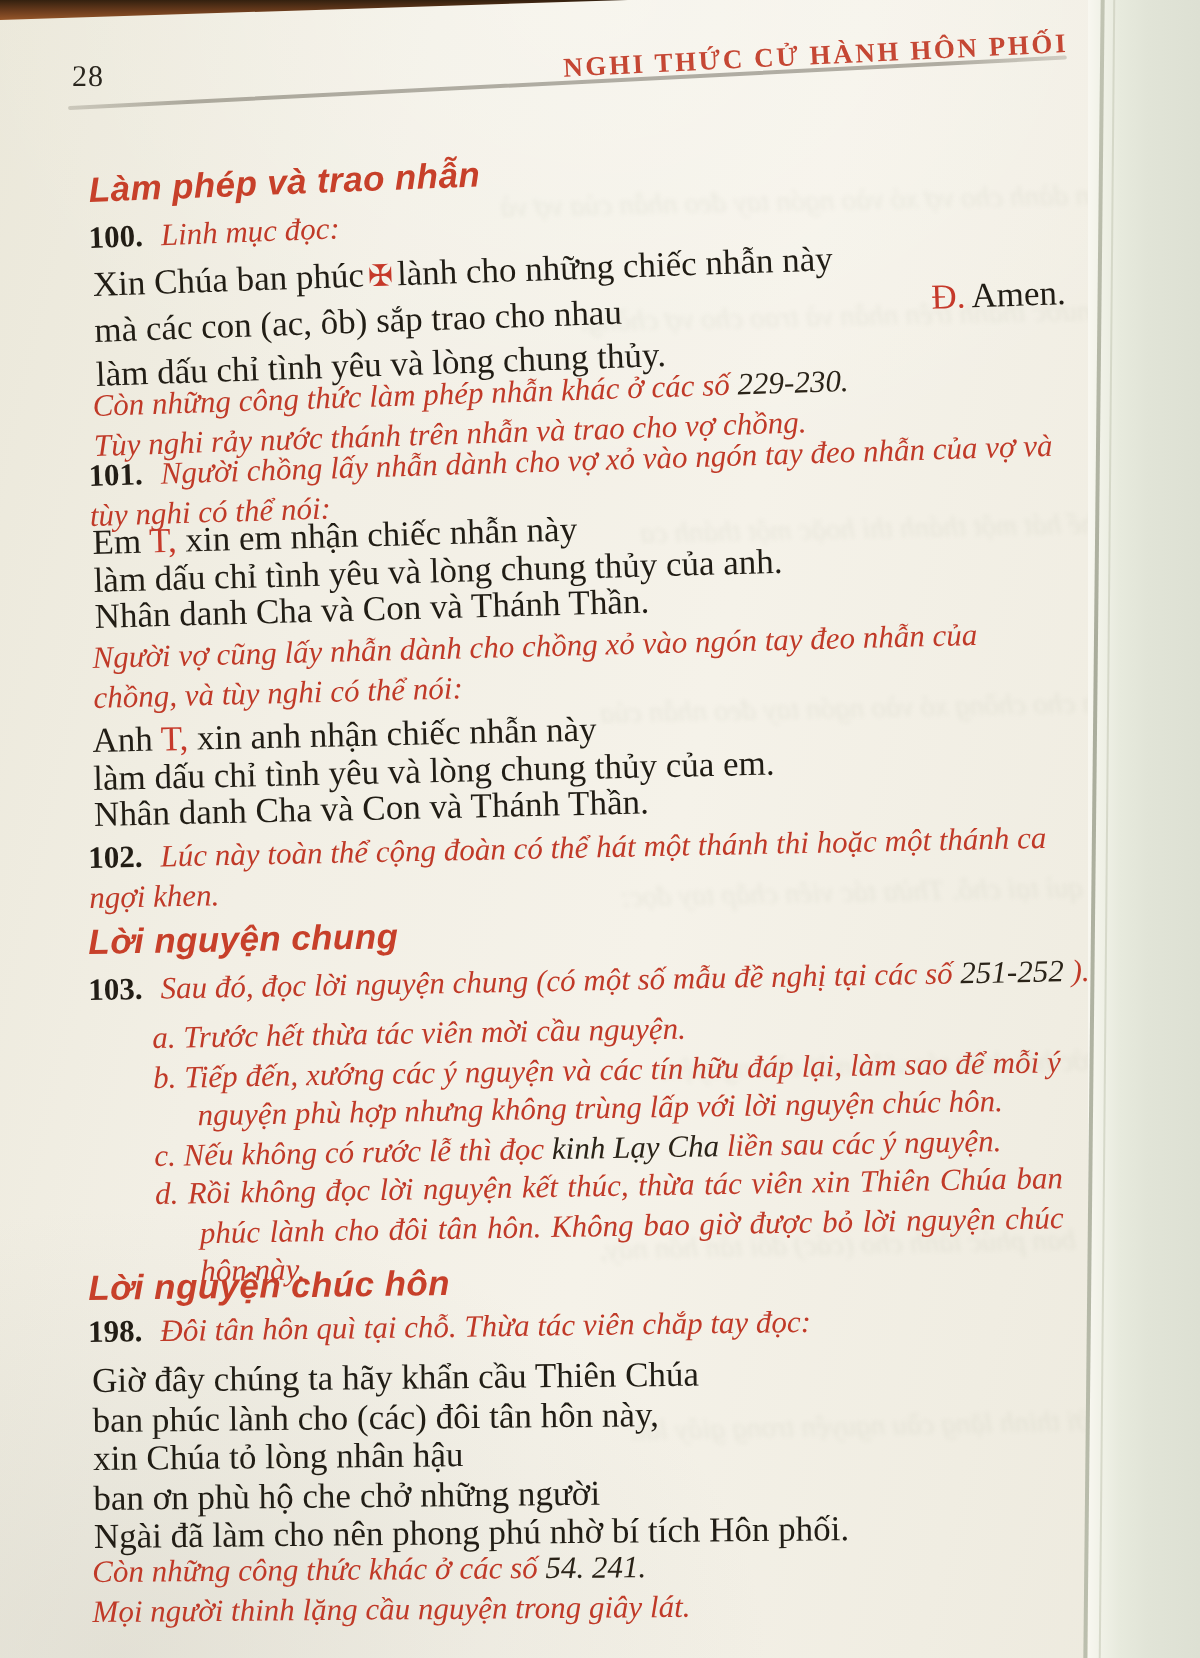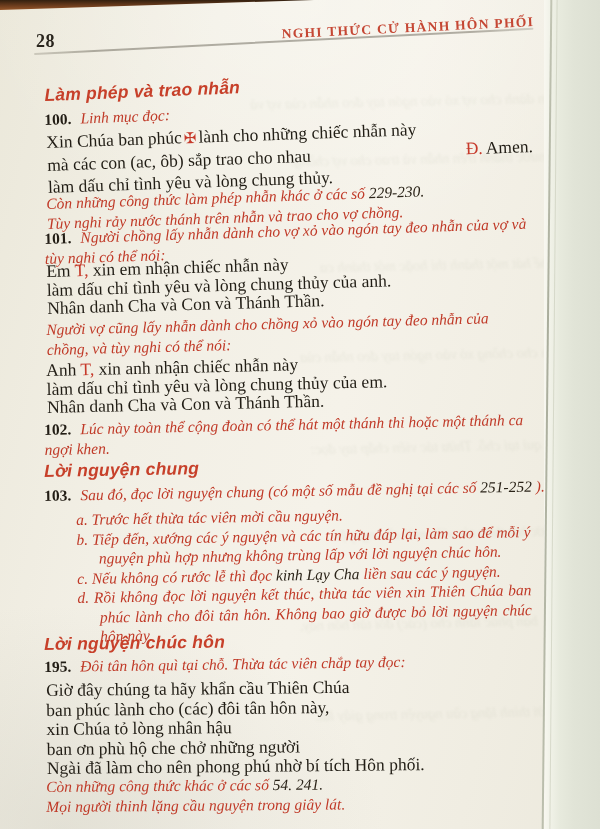--- a/index.html
+++ b/index.html
@@ -17,21 +17,21 @@
   .pages-edge{position:absolute;top:0;right:0;width:56px;height:829px;
     background:linear-gradient(90deg,#f8f7f0 0px,#f1f2e8 6px,#e7eadd 16px,#e1e4d7 30px,#dde0d3 56px);}
   .pages-edge-line{position:absolute;top:-6px;left:2px;width:2px;height:841px;
     background:linear-gradient(180deg,#c2c5b4,#a9ac9b 40%,#bcbfae);transform:rotate(.6deg);}
   .pages-edge-line2{position:absolute;top:-6px;left:9px;width:1px;height:841px;
     background:#cccebe;transform:rotate(.5deg);opacity:.7;}
 
   .blk{position:absolute;transform-origin:left top;}
   .line{white-space:nowrap;}
 
-  .pageno{font-weight:bold;font-size:18px;color:#2a261e;letter-spacing:.5px;}
+  .pageno{font-weight:normal;font-size:15px;color:#2a261e;letter-spacing:.5px;}
   .running-title{font-weight:bold;font-size:13.5px;color:#c54734;letter-spacing:1.3px;white-space:nowrap;}
   .rule{height:2px;background:linear-gradient(90deg,#55504238,#46413366 12%,#46413366 88%,#55504238);
     border-radius:1px;}
 
   .heading{font-family:"Liberation Sans","DejaVu Sans",sans-serif;
     font-weight:bold;font-style:italic;font-size:17.5px;color:#c7402a;letter-spacing:.2px;}
 
   .num{font-weight:bold;font-style:normal;font-size:15.5px;color:#221d15;margin-right:9px;}
   .rub{color:#c03a28;font-style:italic;font-size:15.5px;}
   .rub .dark{color:#2a2318;}
@@ -125,21 +125,21 @@
   </div>
   <div class="blk items" style="left:76px;top:510px;transform:rotate(-1deg);">
     <div class="item">a. Trước hết thừa tác viên mời cầu nguyện.</div>
     <div class="item">b. Tiếp đến, xướng các ý nguyện và các tín hữu đáp lại, làm sao để mỗi ý nguyện phù hợp nhưng không trùng lấp với lời nguyện chúc hôn.</div>
     <div class="item"><span>c. Nếu không có rước lễ thì đọc </span><span class="dark">kinh Lạy Cha</span><span> liền sau các ý nguyện.</span></div>
     <div class="item">d. Rồi không đọc lời nguyện kết thúc, thừa tác viên xin Thiên Chúa ban phúc lành cho đôi tân hôn. Không bao giờ được bỏ lời nguyện chúc hôn này.</div>
   </div>
 
   <div class="blk heading" style="left:44px;top:634px;transform:rotate(-0.8deg);">Lời nguyện chúc hôn</div>
   <div class="blk" style="left:44px;top:658px;transform:rotate(-0.8deg);">
-    <span class="num">195.</span><span class="rub">Đôi tân hôn quì tại chỗ. Thừa tác viên chắp tay đọc:</span>
+    <span class="num">198.</span><span class="rub">Đôi tân hôn quì tại chỗ. Thừa tác viên chắp tay đọc:</span>
   </div>
   <div class="blk prayer" style="left:46px;top:681px;line-height:19.5px;transform:rotate(-0.6deg);">
     <div class="line">Giờ đây chúng ta hãy khẩn cầu Thiên Chúa</div>
     <div class="line">ban phúc lành cho (các) đôi tân hôn này,</div>
     <div class="line">xin Chúa tỏ lòng nhân hậu</div>
     <div class="line">ban ơn phù hộ che chở những người</div>
     <div class="line">Ngài đã làm cho nên phong phú nhờ bí tích Hôn phối.</div>
   </div>
   <div class="blk rub rublines" style="left:46px;top:777px;transform:rotate(-0.5deg);">
     <div class="line"><span>Còn những công thức khác ở các số </span><span class="dark">54. 241.</span></div>

